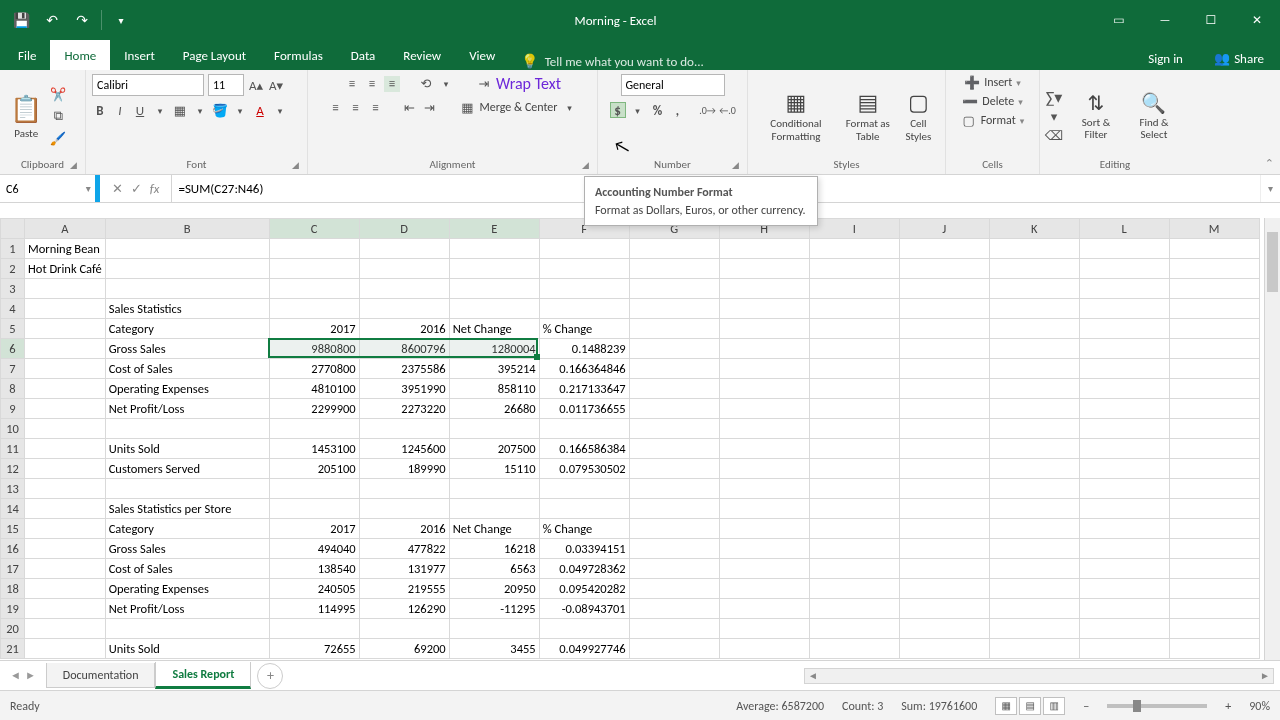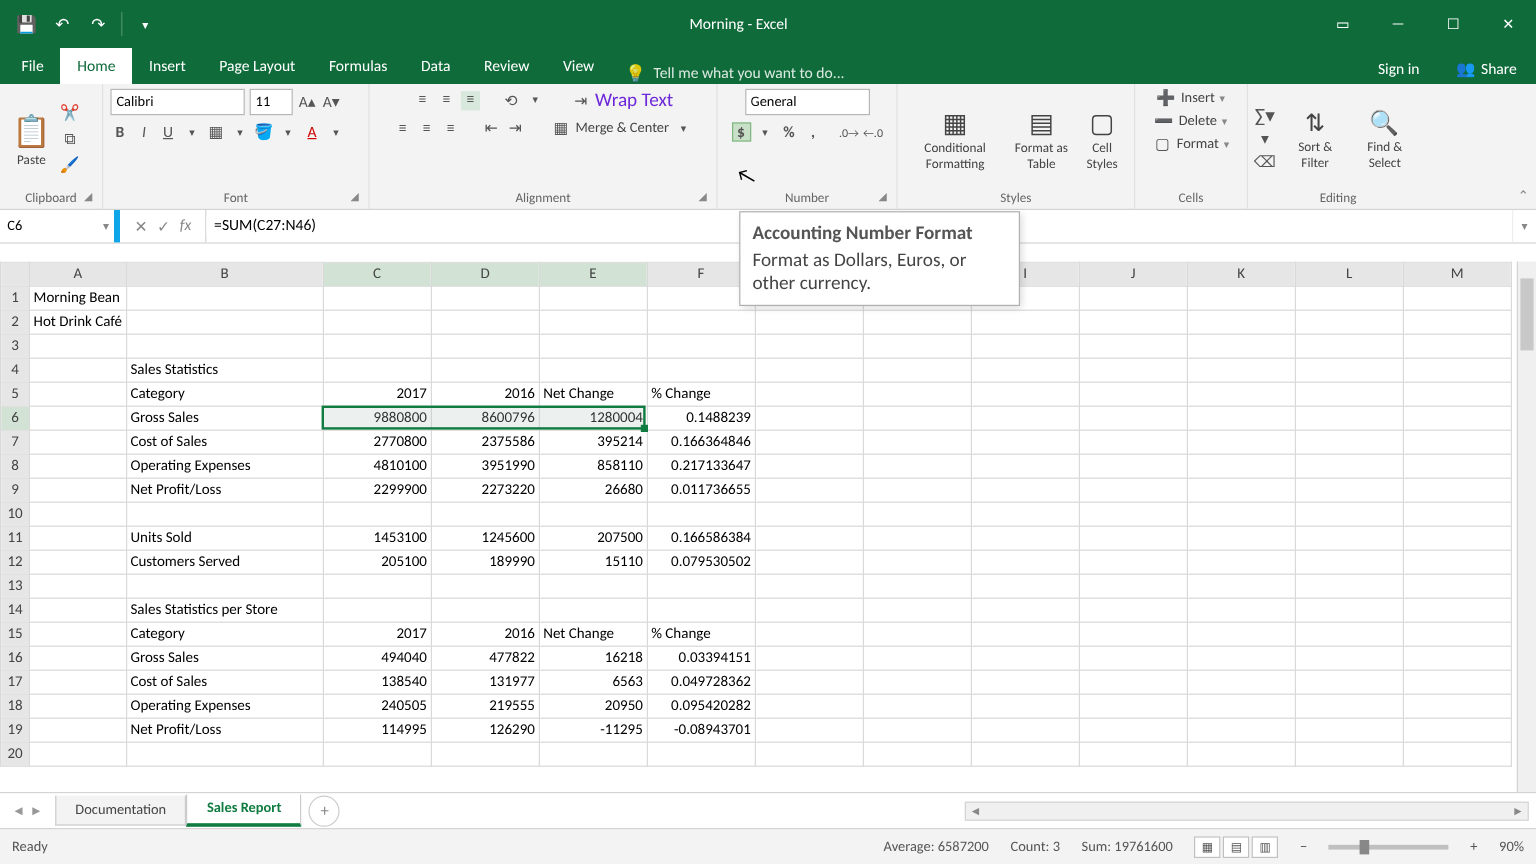--- a/index.html
+++ b/index.html
@@ -33,21 +33,21 @@
 .big-btn { display: flex; flex-direction: column; align-items: center; justify-content: center; font-size: 11px; color: #444; padding: 2px 4px; cursor: pointer; gap: 2px; }
 .icn-sm { width: 16px; height: 16px; font-size: 13px; color: #555; display: inline-flex; align-items: center; justify-content: center; cursor: pointer; }
 .row2 { display: flex; flex-direction: column; gap: 6px; }
 .icon-row { display: flex; gap: 4px; align-items: center; }
 select, .combo { border: 1px solid #b6b6b6; background: #fff; font-size: 12px; height: 22px; padding: 0 4px; }
 
 
 .accounting-btn { background: #c8e0c8; border: 1px solid #7fb77f; padding: 2px 3px; }
 
 
-.tooltip { position: absolute; left: 616px; top: 176px; width: 234px; background: #fff; border: 1px solid #b0b0b0; padding: 8px 10px; font-size: 16px; color: #444; box-shadow: 2px 2px 6px rgba(0,0,0,0.15); z-index: 50; }
+.tooltip { position: absolute; left: 584px; top: 176px; width: 234px; background: #fff; border: 1px solid #b0b0b0; padding: 8px 10px; font-size: 12px; color: #444; box-shadow: 2px 2px 6px rgba(0,0,0,0.15); z-index: 50; }
 .tooltip .tt-title { font-weight: bold; color: #555; margin-bottom: 4px; }
 
 
 .formula-bar { height: 28px; border-bottom: 1px solid #d4d4d4; display: flex; align-items: stretch; }
 .name-box { width: 100px; border-right: 5px solid #0ea5e9; display: flex; align-items: center; }
 .name-box input { border: none; width: 100%; padding: 0 6px; font-size: 12px; }
 .name-box .drop { width: 16px; color: #888; font-size: 10px; text-align: center; cursor: pointer; }
 .fx-btns { display: flex; align-items: center; gap: 8px; padding: 0 12px; border-right: 1px solid #d4d4d4; color: #888; }
 .fx-btns span { font-size: 13px; cursor: pointer; }
 .formula-input { flex: 1; display: flex; align-items: center; }
@@ -660,20 +660,36 @@
           <td class="col-E "></td>
           <td class="col-F "></td>
           <td class="col-G "></td>
           <td class="col-H "></td>
           <td class="col-I "></td>
           <td class="col-J "></td>
           <td class="col-K "></td>
           <td class="col-L "></td>
           <td class="col-M "></td>
         </tr>
+        <tr>
+          <th class="row-hdr ">21</th>
+          <td class="col-A txt"></td>
+          <td class="col-B txt">Units Sold</td>
+          <td class="col-C ">72655</td>
+          <td class="col-D ">69200</td>
+          <td class="col-E ">3455</td>
+          <td class="col-F ">0.049927746</td>
+          <td class="col-G "></td>
+          <td class="col-H "></td>
+          <td class="col-I "></td>
+          <td class="col-J "></td>
+          <td class="col-K "></td>
+          <td class="col-L "></td>
+          <td class="col-M "></td>
+        </tr>
       </tbody>
     </table>
   <div class="sel-range" id="sel-range" style="left: 268.203px; top: 119.5px; width: 270px; height: 20px;">
     <div class="sel-handle" style="right:-4px;bottom:-4px"></div>
   </div>
 </div>
 
 <div class="scroll-v">
   <div class="scroll-v-thumb"></div>
 </div>

